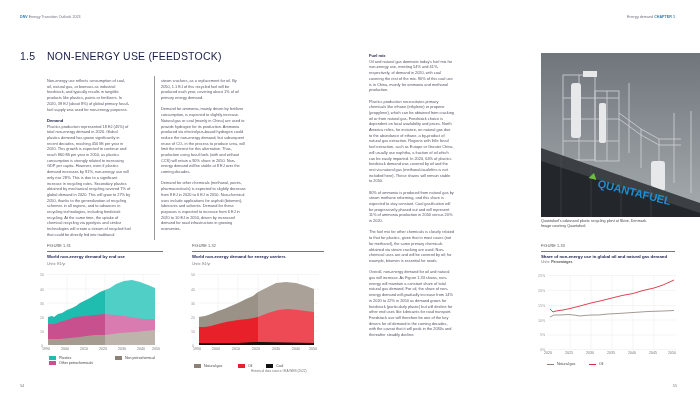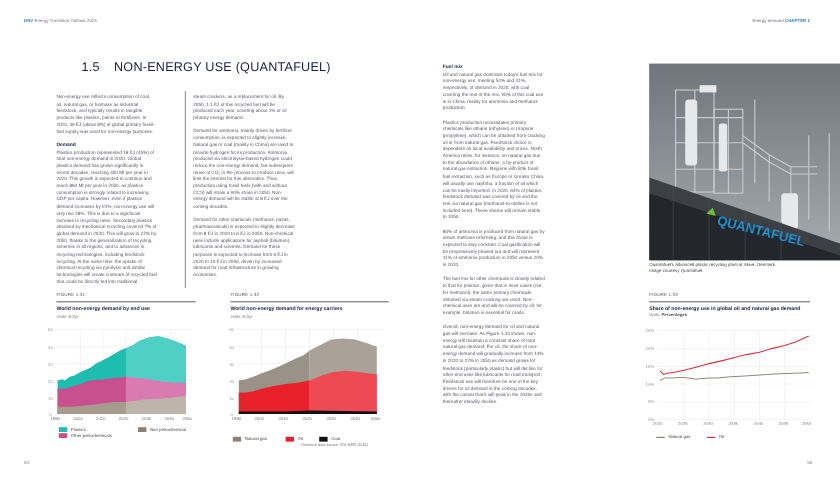--- a/index.html
+++ b/index.html
@@ -7,21 +7,21 @@
   body { font-family: "Liberation Sans", sans-serif; color: #2a2a3a; position: relative; }
   .spread { position: relative; width: 700px; height: 411px; }
   .page-left { position: absolute; left: 0; top: 0; width: 350px; height: 411px; }
 
   .running-header { position: absolute; top: 15px; font-size: 3.6px; color: #6b6b7b; letter-spacing: 0.05px; white-space: nowrap; }
   .running-header .accent { color: #2d7db8; font-weight: bold; }
   .rh-left { left: 20px; }
   .rh-right { right: 25px; }
 
   .section-title { position: absolute; left: 20px; top: 50px; font-size: 10.5px; color: #1a1f4a; font-weight: normal; letter-spacing: 0.2px; white-space: nowrap; }
-  .section-title .num { display: inline-block; width: 27px; margin-left: 48px; }
+  .section-title .num { display: inline-block; width: 27px; }
 
   .body-text { font-size: 3.9px; line-height: 5.7px; color: #555565; }
   .body-text p { margin-bottom: 5.6px; }
   .body-text h4 { font-size: 4.1px; color: #1a1f4a; font-weight: bold; line-height: 5.7px; }
 
   .col { position: absolute; }
   .col1 { left: 47px; top: 78px; width: 84px; }
   .col2-inner { position: absolute; left: 161px; top: 78px; width: 85px; }
   .divider-v { position: absolute; left: 154px; top: 76px; width: 0.5px; height: 164px; background: #999; }
 
@@ -52,21 +52,21 @@
 
 <div class="spread">
 
   <div class="page-left">
     <div class="running-header rh-left">
       <span class="accent">DNV</span>
       <span>Energy Transition Outlook 2023</span>
     </div>
 
     <div class="section-title">
-      <span class="num">1.5</span><span>NON-ENERGY USE (QUANTAFUEL)</span>
+      <span class="num">1.5</span><span>NON-ENERGY USE (FEEDSTOCK)</span>
     </div>
 
     <div class="col col1 body-text">
       <p>Non-energy use reflects consumption of coal, oil, natural gas, or biomass as industrial feedstock, and typically results in tangible products like plastics, paints or fertilizers. In 2020, 39 EJ (about 8%) of global primary fossil-fuel supply was used for non-energy purposes.</p>
       <h4>Demand</h4>
       <p>Plastics production represented 18 EJ (45%) of total non-energy demand in 2020. Global plastics demand has grown significantly in recent decades, reaching 450 Mt per year in 2020. This growth is expected to continue and reach 860 Mt per year in 2050, as plastics consumption is strongly related to increasing GDP per capita. However, even if plastics demand increases by 91%, non-energy use will only rise 28%. This is due to a significant increase in recycling rates. Secondary plastics obtained by mechanical recycling covered 7% of global demand in 2020. This will grow to 27% by 2050, thanks to the generalization of recycling schemes in all regions, and to advances in recycling technologies, including feedstock recycling. At the same time, the uptake of chemical recycling via pyrolysis and similar technologies will create a stream of recycled fuel that could be directly fed into traditional</p>
     </div>
 
     <div class="divider-v"></div>
 

